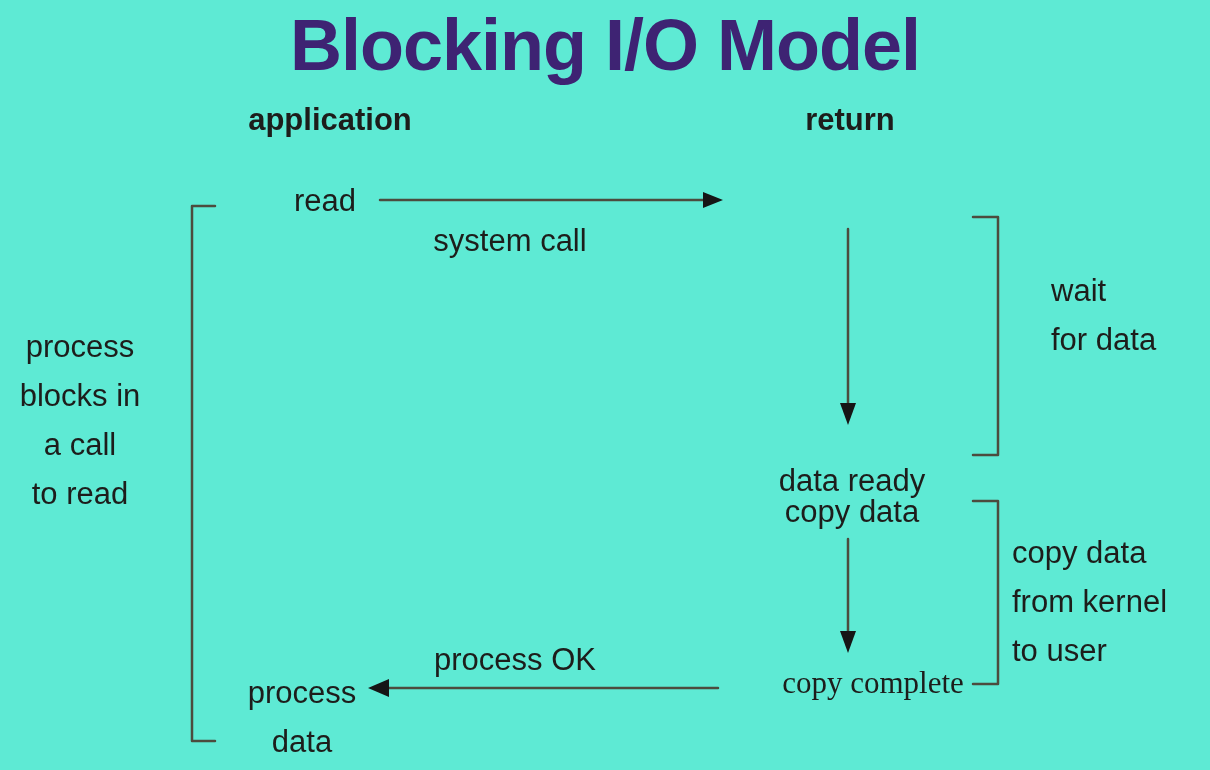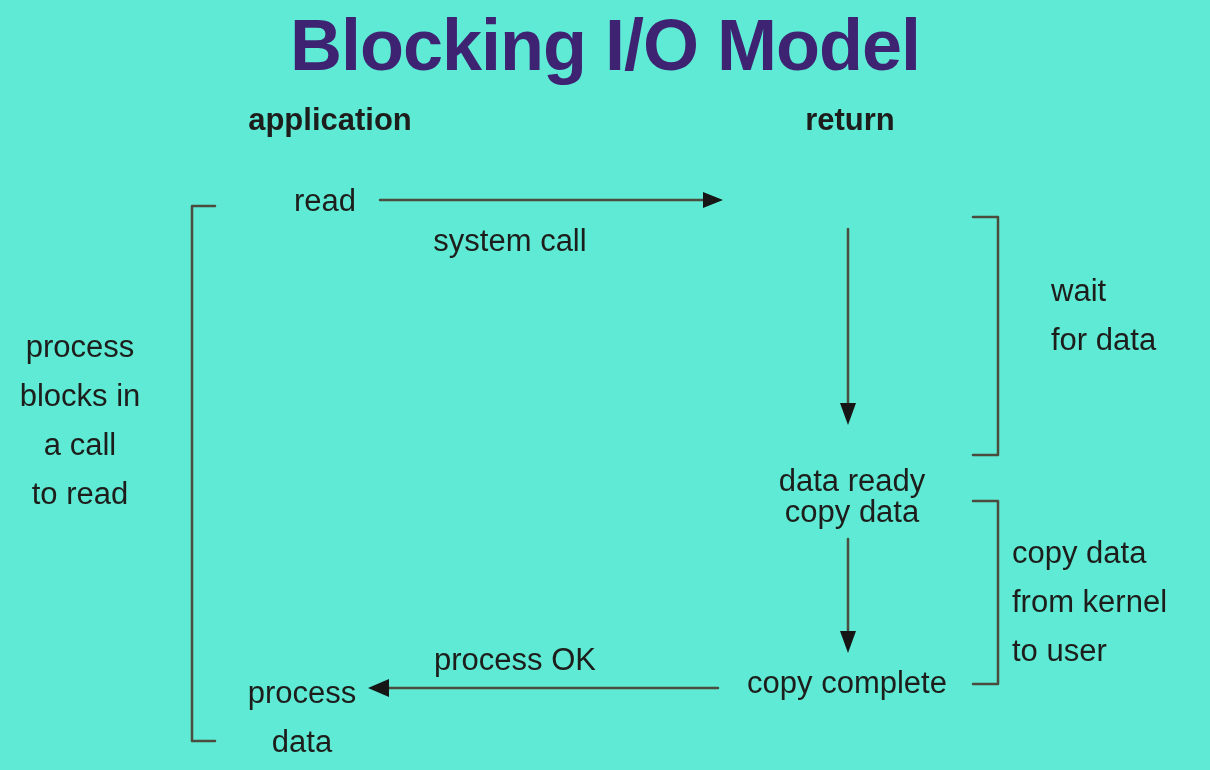--- a/index.html
+++ b/index.html
@@ -107,18 +107,18 @@
   <div class="lbl center" style="left:732px; top:435px; width:240px;margin-top:29px;">data ready</div>
 
   <div class="lbl center" style="left:732px; top:495px; width:240px;">copy data</div>
 
   <div class="lbl multiline" style="left:1012px; top:528px; width:200px;">copy data
 from kernel
 to user</div>
 
   <div class="lbl center" style="left:415px; top:643px; width:200px;">process OK</div>
 
-  <div class="lbl center" style="left:722px; top:666px; width:250px;">copy complete</div>
+  <div class="lbl center" style="left:748px; top:666px; width:250px;font-family:Liberation Serif, serif;">copy complete</div>
 
   <div class="lbl center multiline" style="left:227px; top:668px; width:150px;">process
 data</div>
 
 </div>
 
 </body></html>

